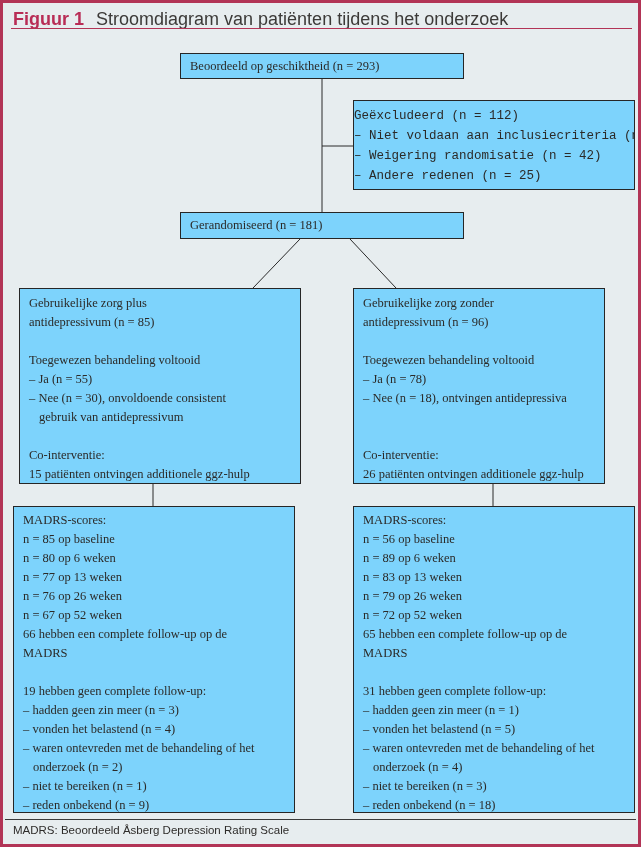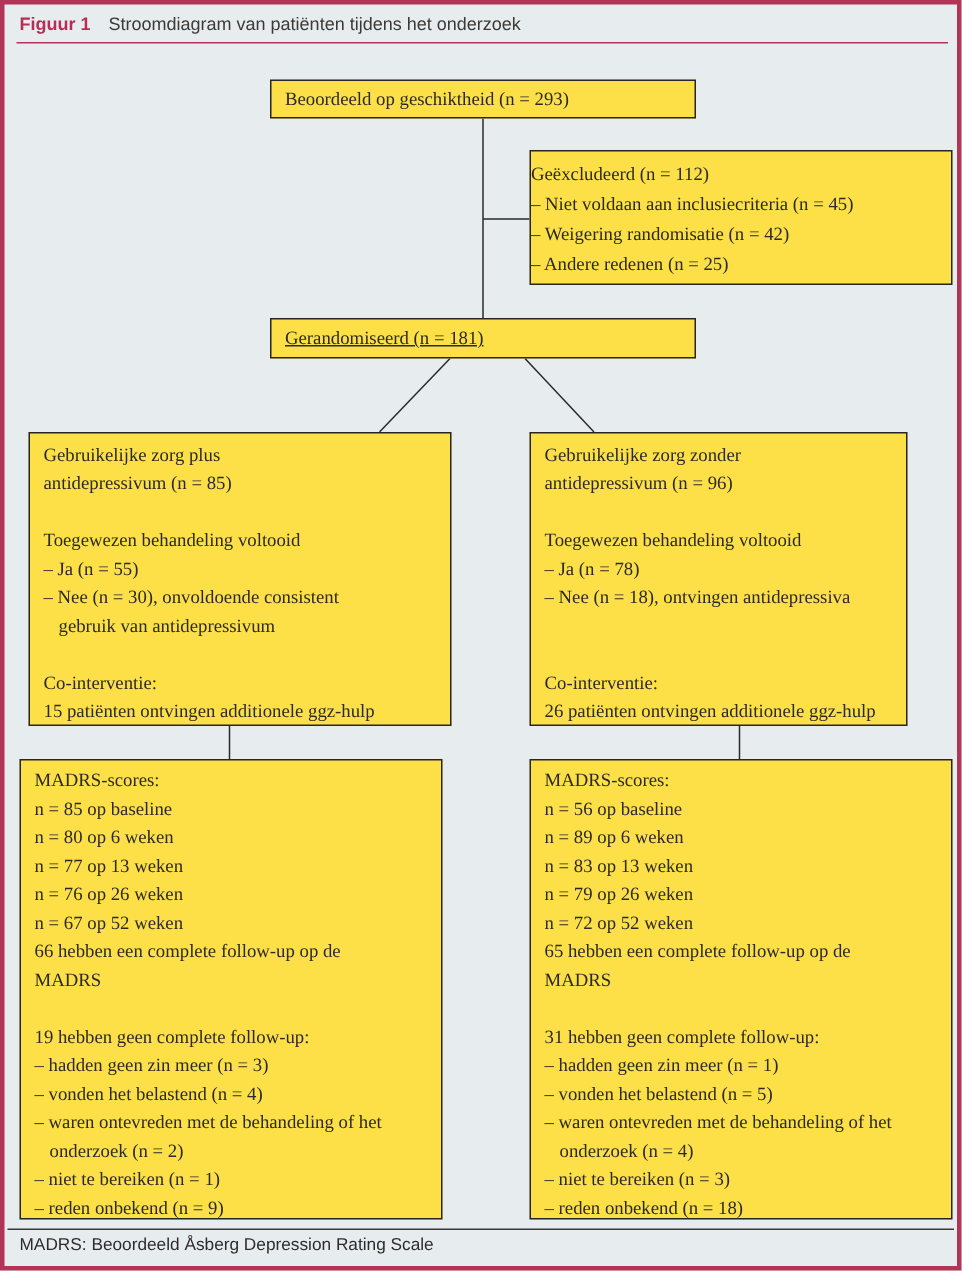--- a/index.html
+++ b/index.html
@@ -11,59 +11,59 @@
   .figure {
     position: relative;
     width: 641px; height: 847px;
     box-sizing: border-box;
     background: #e7edef;
     border: 3px solid #b23456;
     overflow: hidden;
   }
   .fig-title {
     position: absolute; top: 6px; left: 10px; right: 10px;
-    font-size: 12px; color: #3c3a38; white-space: nowrap;
+    font-size: 18px; color: #3c3a38; white-space: nowrap;
   }
   .fig-title .label {
     color: #b82d56; font-weight: bold; margin-right: 12px;
   }
   .title-rule {
     position: absolute; top: 25px; left: 8px; right: 6px;
     height: 1px; background: #b23456;
   }
   svg.connectors {
     position: absolute; left: 0; top: 0;
     pointer-events: none;
   }
   .box {
     position: absolute;
     box-sizing: border-box;
-    background: #fde047;
+    background: #7dd3fc;
     border: 1px solid #262626;
     color: #2b2a28;
     font-family: "Liberation Serif", "DejaVu Serif", serif;
     font-size: 12.5px;
     overflow: hidden;
   }
   .box .line {
     line-height: 19px;
     white-space: nowrap;
     min-height: 19px;
   }
   .box .line.indent { padding-left: 10px; }
   .single {
     display: flex; align-items: center;
     padding-left: 9px;
   }
   .multi { padding: 4px 9px 0 9px; }
   #box-excluded { left: 350px; top: 97px;  width: 282px; height: 90px; }
   #box-excluded .line { line-height: 20px; min-height: 20px; }
-  #box-excluded { padding-top: 5px; }
+  #box-excluded { padding-top: 5px; font-family: Liberation Mono, monospace; }
   #box-assessed   { left: 177px; top: 50px;  width: 284px; height: 26px; }
-  #box-randomized { left: 177px; top: 209px; width: 284px; height: 27px; text-decoration: underline; }
+  #box-randomized { left: 177px; top: 209px; width: 284px; height: 27px; }
   #box-arm-left   { left: 16px;  top: 285px; width: 282px; height: 196px; padding-top: 5px; }
   #box-arm-right  { left: 350px; top: 285px; width: 252px; height: 196px; padding-top: 5px; }
   #box-madrs-left  { left: 10px;  top: 503px; width: 282px; height: 307px; }
   #box-madrs-right { left: 350px; top: 503px; width: 282px; height: 307px; }
   .footer-rule {
     position: absolute; top: 816px; left: 2px; right: 2px;
     height: 1px; background: #3a3a3a;
   }
   .fig-footer {
     position: absolute; top: 821px; left: 10px; right: 10px;

